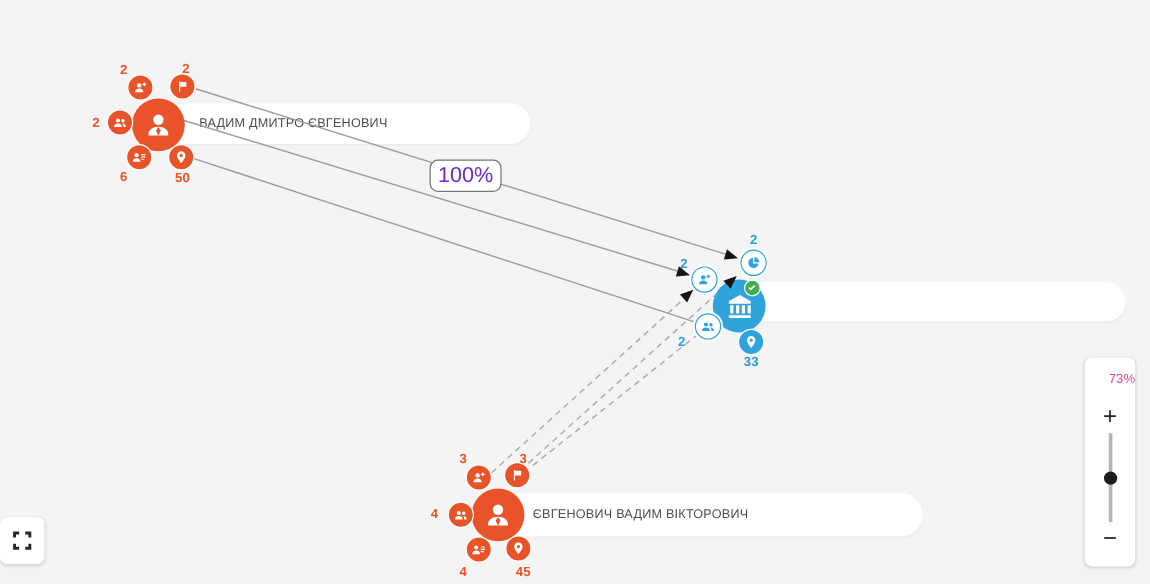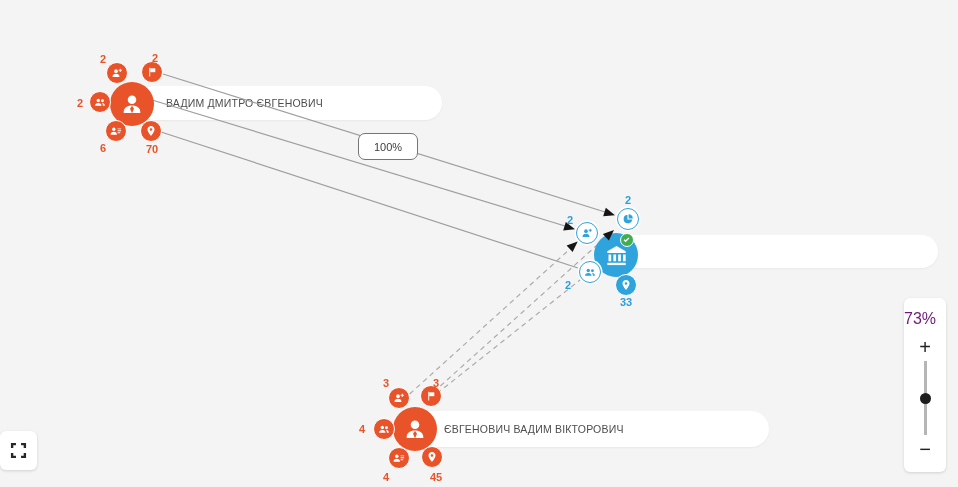--- a/index.html
+++ b/index.html
@@ -2,33 +2,33 @@
 <html><head>
 <meta charset="utf-8">
 <style>
   html,body{margin:0;padding:0;width:958px;height:487px;overflow:hidden}
   body{background:#f4f4f4;font-family:"Liberation Sans",sans-serif;position:relative}
   .pill{position:absolute;background:#fff;border-radius:18px;box-shadow:0 1px 2px rgba(0,0,0,.05);display:flex;flex-direction:column;justify-content:center;z-index:1}
   .pill .nm{font-size:10.5px;letter-spacing:.2px;color:#4d4d4d;white-space:nowrap}
   .pill .cd{font-size:11px;color:#2f9ddc;margin-top:2px}
   #edges{position:absolute;left:0;top:0;z-index:2}
   #arrows{position:absolute;left:0;top:0;z-index:6}
-  .elabel{position:absolute;background:#fff;border:1.5px solid #757575;border-radius:7px;z-index:3;display:flex;align-items:center;justify-content:center;font-size:11px;color:#404040}
+  .elabel{position:absolute;background:#fff;border:1.5px solid #757575;border-radius:7px;z-index:3;display:flex;align-items:center;justify-content:center;font-size:18px;color:#6d28d9}
   .bigc{position:absolute;width:44px;height:44px;border-radius:50%;display:flex;align-items:center;justify-content:center;z-index:4}
   .sat{position:absolute;width:22px;height:22px;border-radius:50%;box-sizing:border-box;display:flex;align-items:center;justify-content:center;z-index:5}
   .sat-o{background:#e8532a;border:1.5px solid #fff;color:#fff}
   .sat-b{background:#fff;border:1.5px solid #2ea3dc;color:#2ea3dc;box-shadow:0 0 0 1.5px #fff}
   .sat-bs{background:#2ea3dc;border:1.5px solid #fff;color:#fff}
   .cnt{position:absolute;font-size:11px;font-weight:bold;transform:translate(-50%,-50%);z-index:6}
   .cnt-o{color:#e8532a}
   .cnt-b{color:#2d9edb}
   .chk{position:absolute;width:12px;height:12px;border-radius:50%;background:#3fae4e;border:1.5px solid #fff;z-index:6;display:flex;align-items:center;justify-content:center}
   .panel{position:absolute;background:#fff;border-radius:6px;box-shadow:0 1px 3px rgba(0,0,0,.15);z-index:7}
   #zoompanel{left:904px;top:298px;width:42px;height:174px}
-  .zlevel{position:absolute;left:0;top:12px;width:100%;text-align:left;font-size:16px;color:#701a75}
+  .zlevel{position:absolute;left:0;top:12px;width:100%;text-align:right;font-size:11px;color:#ec4899}
   .zbtn{position:absolute;left:0;width:100%;text-align:center;font-size:20px;color:#222;line-height:1;cursor:pointer}
   .ztrack{position:absolute;left:20px;top:63px;width:3px;height:74px;background:#b5b5b5}
   .zhandle{position:absolute;left:16px;width:11px;height:11px;border-radius:50%;background:#1d1d1d}
   #fsbtn{left:0;top:431px;width:37px;height:39px;display:flex;align-items:center;justify-content:center}
 </style>
 </head>
 <body>
 
 <div class="pill" style="left:138px;top:86px;width:276px;height:34px;padding-left:28px">
   <span class="nm">ВАДИМ ДМИТРО ЄВГЕНОВИЧ</span>
@@ -94,21 +94,21 @@
 </div>
 <div class="sat sat-o" style="left:140px;top:120px">
   <svg width="12" height="12" viewBox="0 0 24 24" fill="currentColor">
     <path fill-rule="evenodd" d="M12 2.2c-3.9 0-7 3-7 6.8 0 5 7 12.8 7 12.8s7-7.8 7-12.8c0-3.8-3.1-6.8-7-6.8zm0 9.5a2.7 2.7 0 1 1 0-5.4 2.7 2.7 0 0 1 0 5.4z"></path>
   </svg>
 </div>
 <span class="cnt cnt-o" style="left:103px;top:59px">2</span>
 <span class="cnt cnt-o" style="left:155px;top:58px">2</span>
 <span class="cnt cnt-o" style="left:80px;top:103px">2</span>
 <span class="cnt cnt-o" style="left:103px;top:148px">6</span>
-<span class="cnt cnt-o" style="left:152px;top:149px">70</span>
+<span class="cnt cnt-o" style="left:152px;top:149px">50</span>
 
 <div class="bigc" style="left:594px;top:233px;background:#2ea3dc">
   <svg width="25" height="25" viewBox="0 0 24 24" fill="#fff">
     <path d="M12 2.8L3.2 7.8v1.9h17.6V7.8z"></path>
     <path d="M4.3 11h2.6v6.5H4.3zM9 11h2.6v6.5H9zM13.6 11h2.6v6.5h-2.6zM18.2 11h2.6v6.5h-2.6z"></path>
     <path d="M3.2 19h17.6v2.2H3.2z"></path>
   </svg>
 </div>
 <div class="chk" style="left:619.5px;top:232.5px">
   <svg width="9" height="9" viewBox="0 0 24 24">

